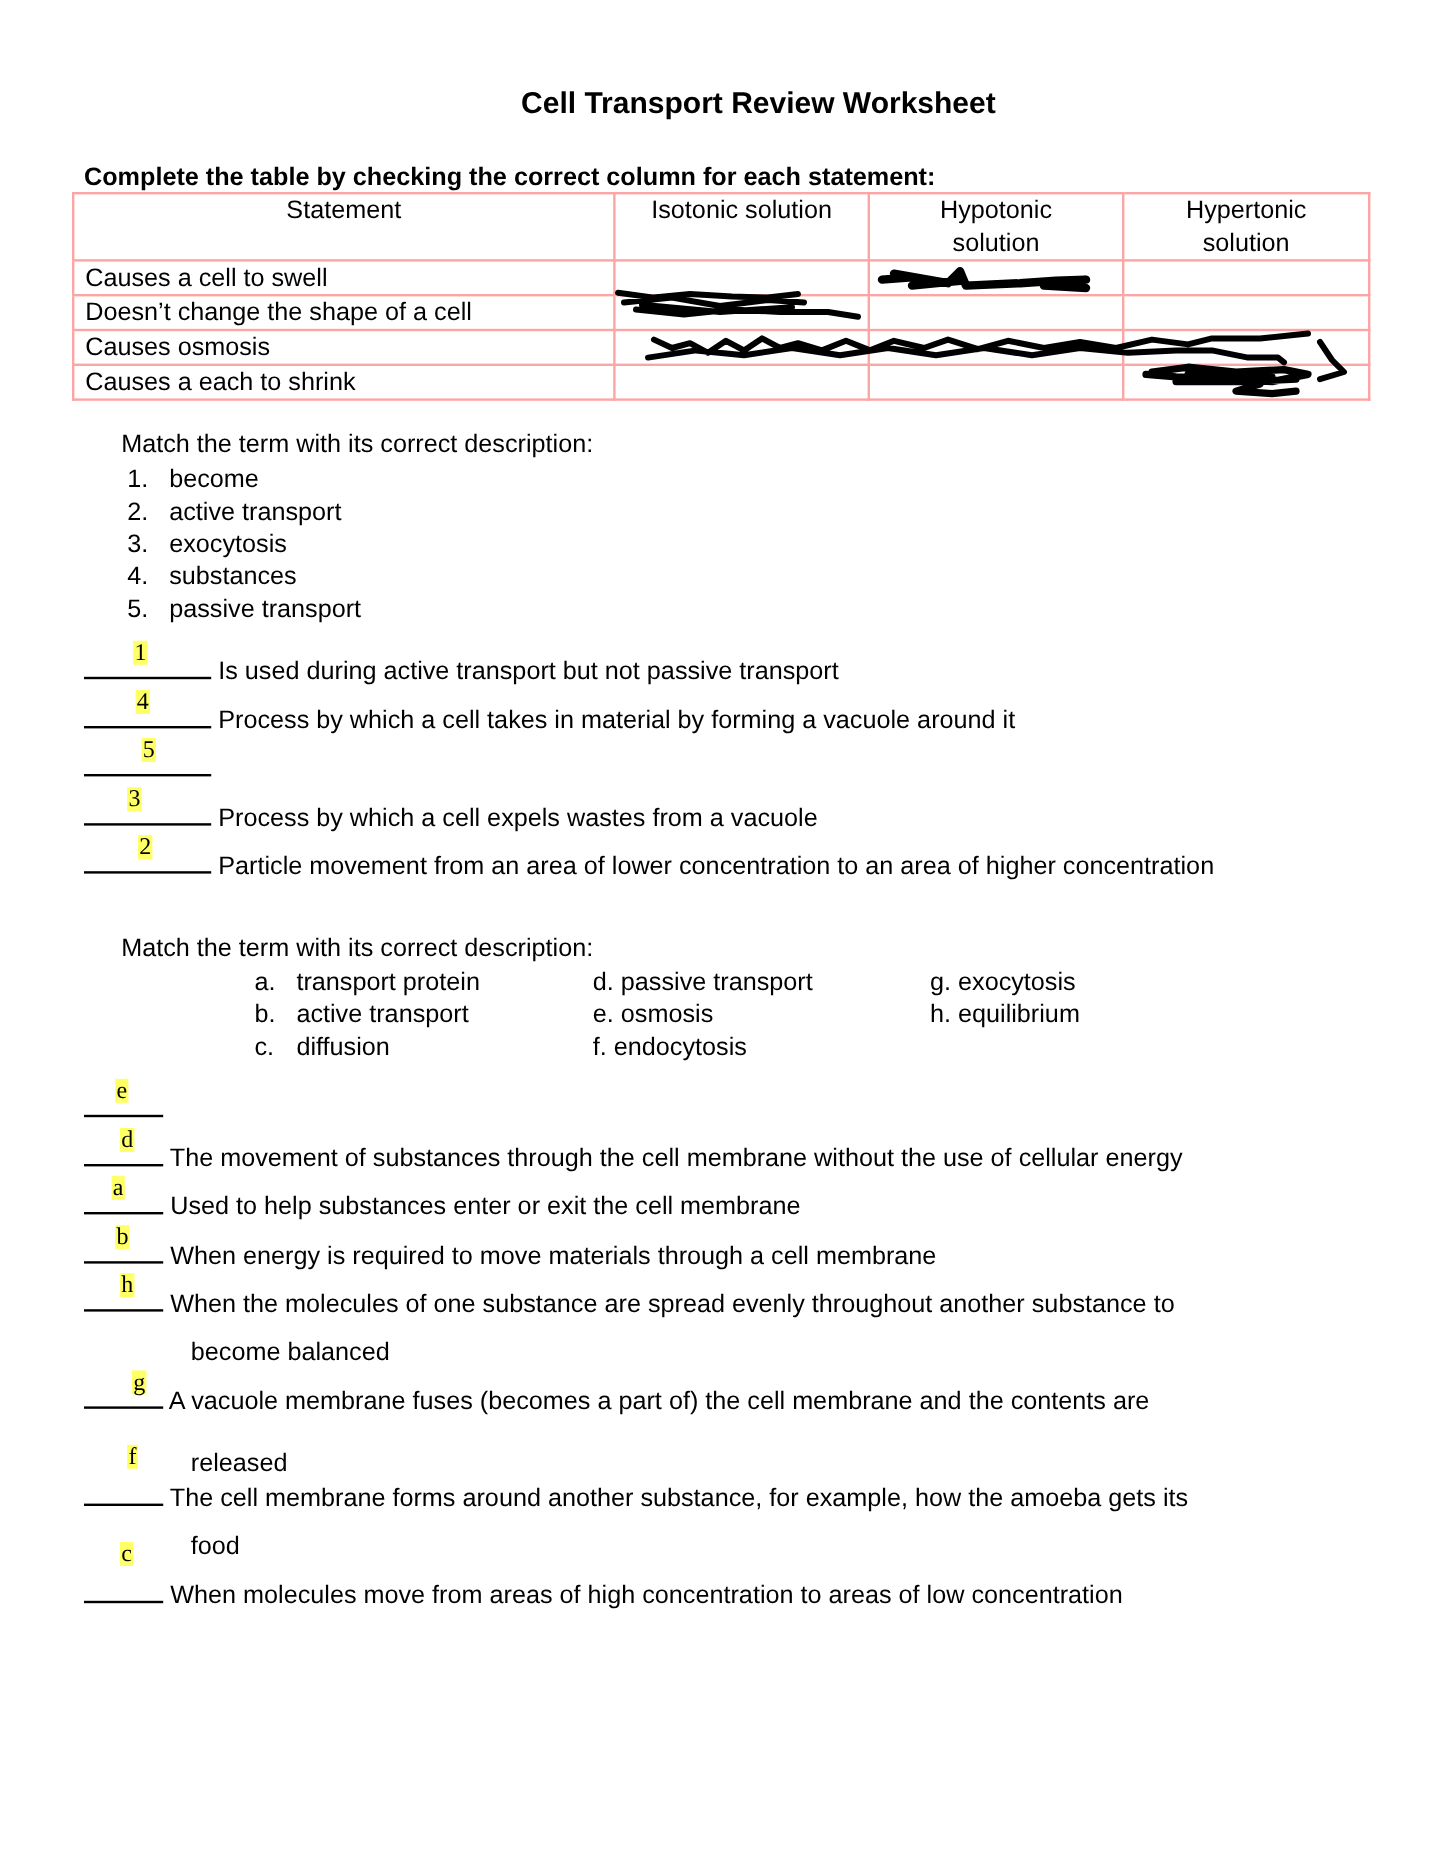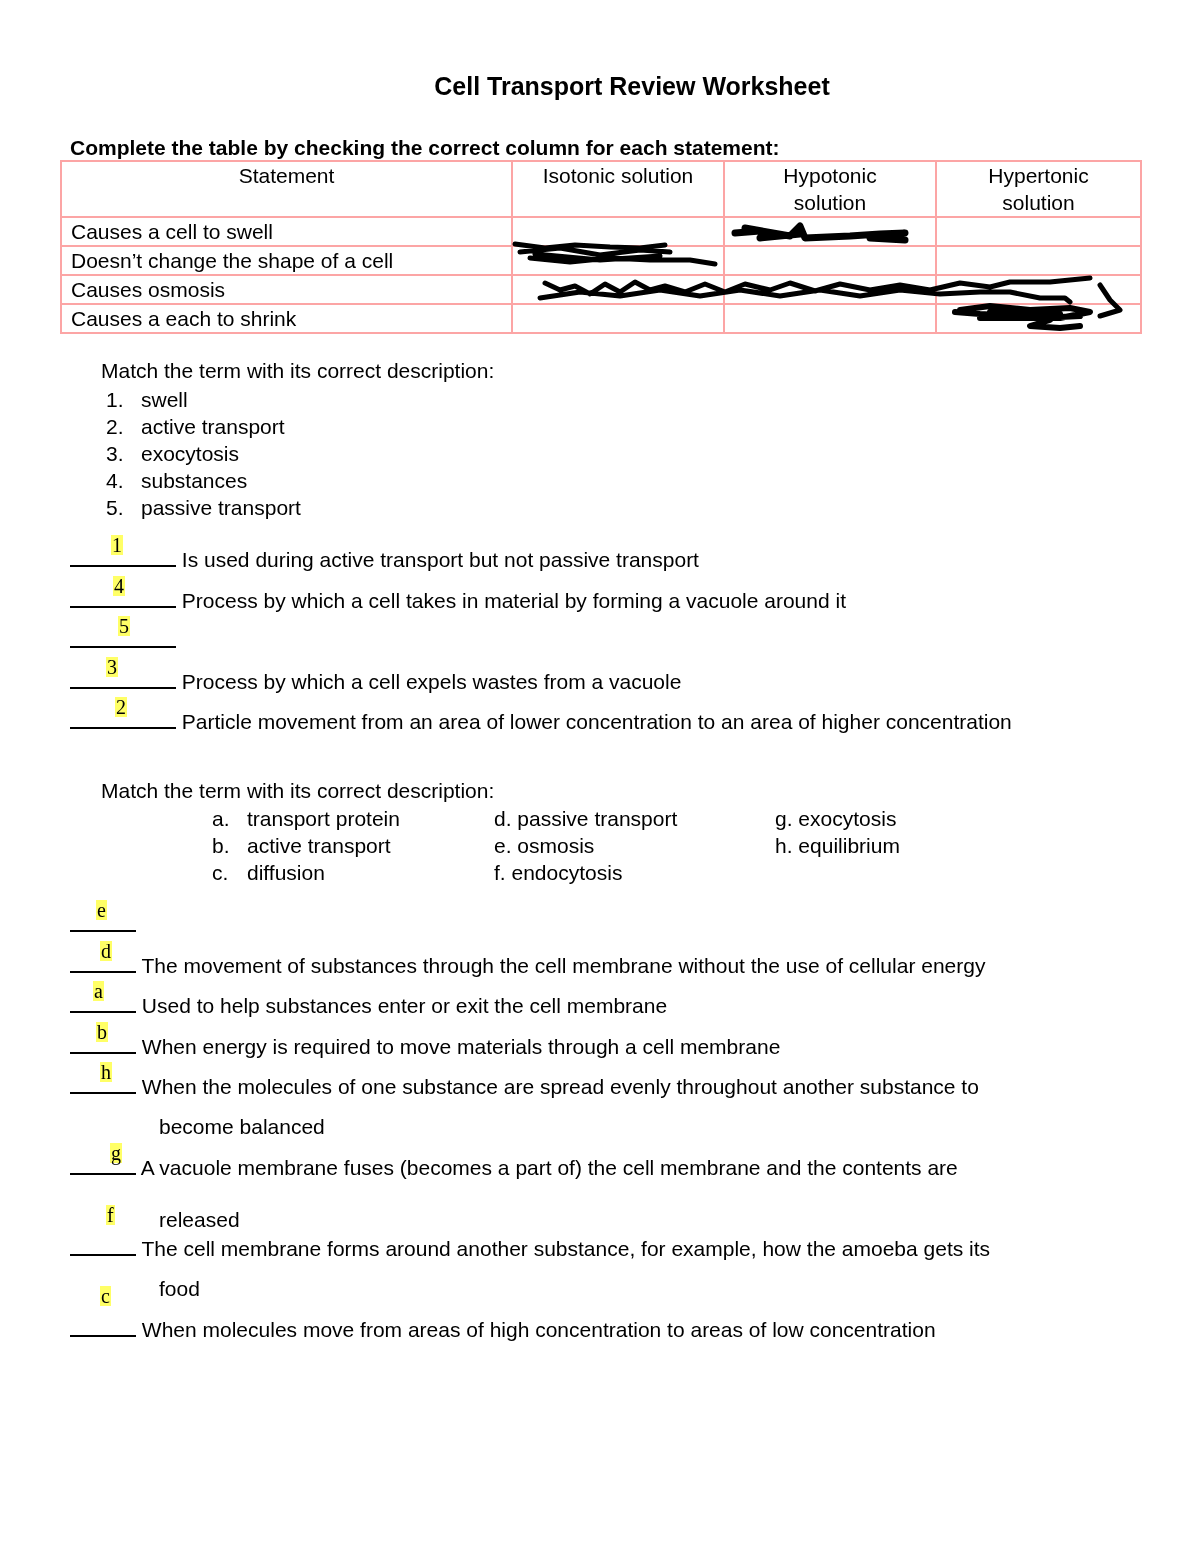--- a/index.html
+++ b/index.html
@@ -75,21 +75,21 @@
     <path d="M515 244 L545 248 L575 245 L610 247 L640 248 L665 245 M520 252 L560 248 L600 255 L640 250 L670 252 M530 258 L570 262 L610 258 L650 260 L690 260 L715 264 M535 254 L600 260 L660 256" stroke-width="5"></path>
     <path d="M545 283 L560 290 L575 286 L590 294 L605 284 L620 292 L635 282 L650 290 L665 286 L685 292 L705 284 L725 292 L745 284 L770 290 L790 283 L815 291 L840 284 L870 290 L900 285 L930 290 L960 283 L990 287 L1010 282 L1050 282 L1090 278 M540 298 L580 292 L620 296 L660 290 L700 296 L740 290 L780 296 L820 290 L860 296 L900 290 L940 294 L980 292 L1010 292 L1040 298 L1065 298 L1070 302 M1100 285 L1110 300 L1120 310 L1100 316" stroke-width="5"></path>
     <path d="M960 310 L990 306 L1030 310 L1070 308 L1090 312 L1060 318 L1020 316 L980 314 L955 312 M980 318 L1040 318 L1080 316 M1050 320 L1030 326 L1060 328 L1080 326 M990 312 L1060 314" stroke-width="6"></path>
   </g>
 </svg>
 
 <div class="abs section-head" style="top:359px;">Match the term with its correct description:</div>
 <div class="abs olist" style="top:386px;">
   <div class="li">
       <span class="num">1.</span>
-      <span>swell</span>
+      <span>become</span>
     </div>
   <div class="li">
       <span class="num">2.</span>
       <span>active transport</span>
     </div>
   <div class="li">
       <span class="num">3.</span>
       <span>exocytosis</span>
     </div>
   <div class="li">

